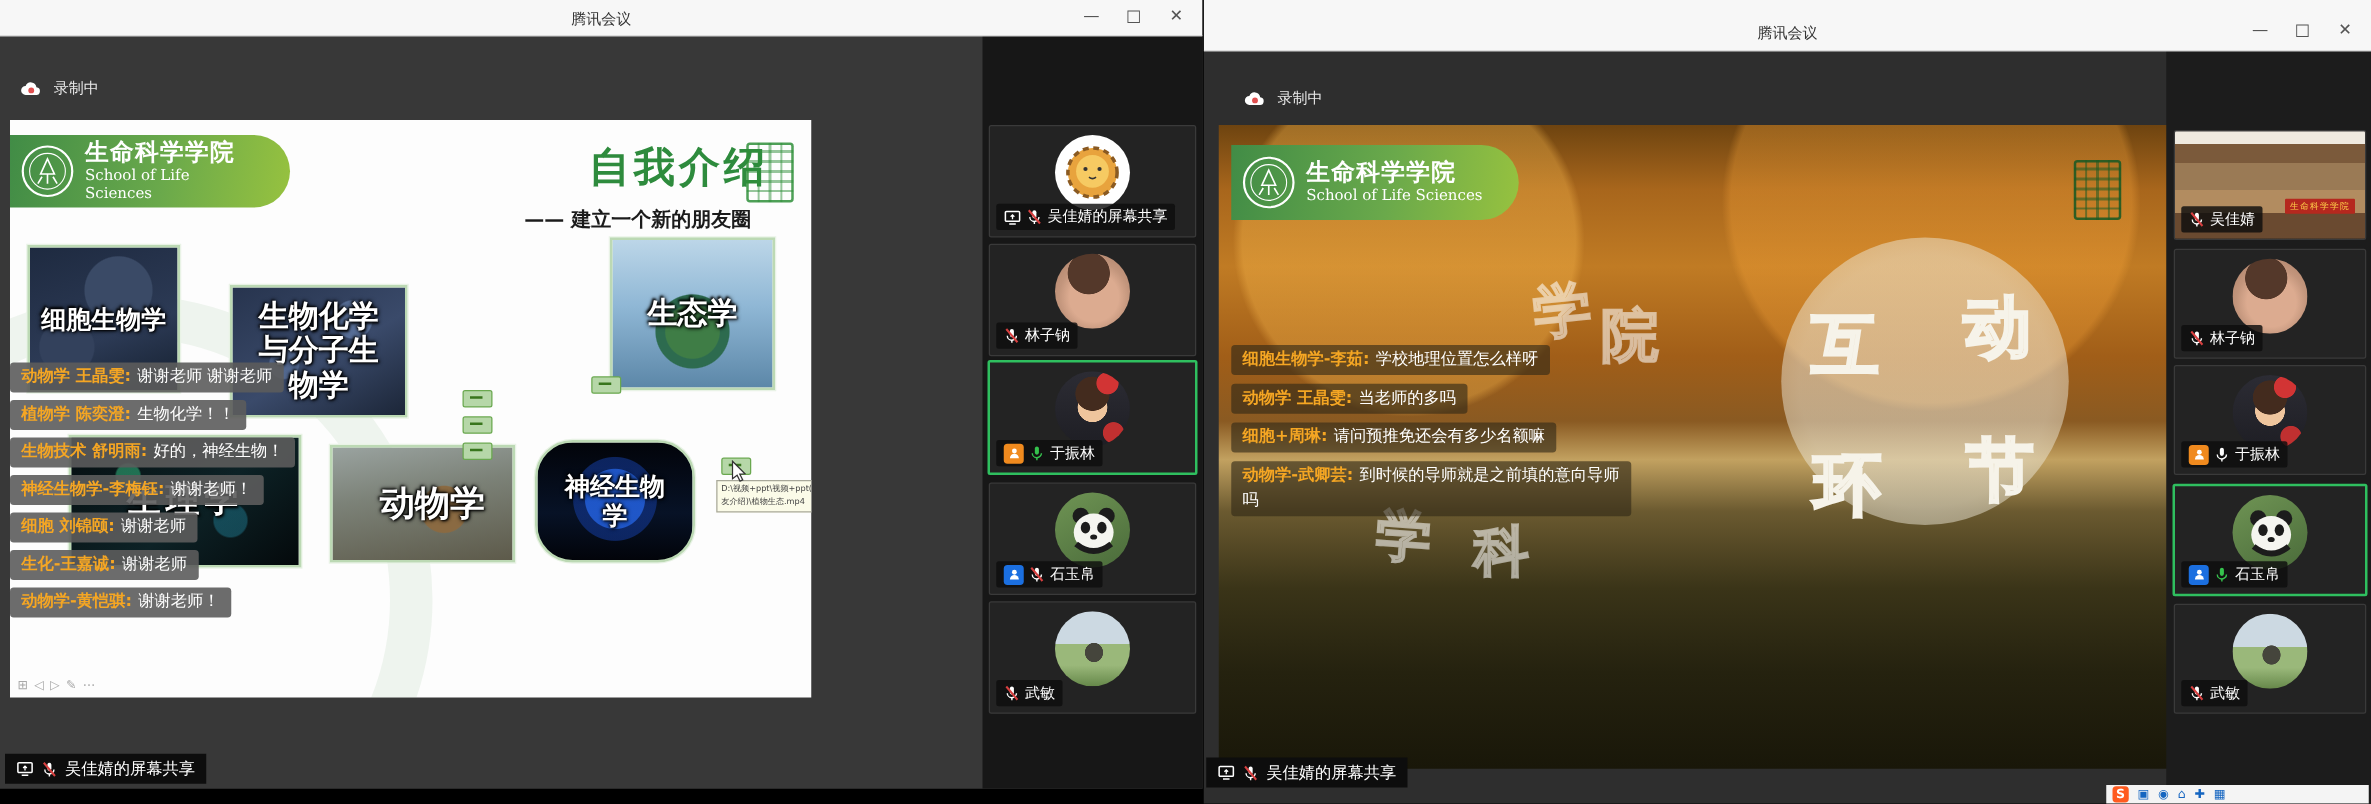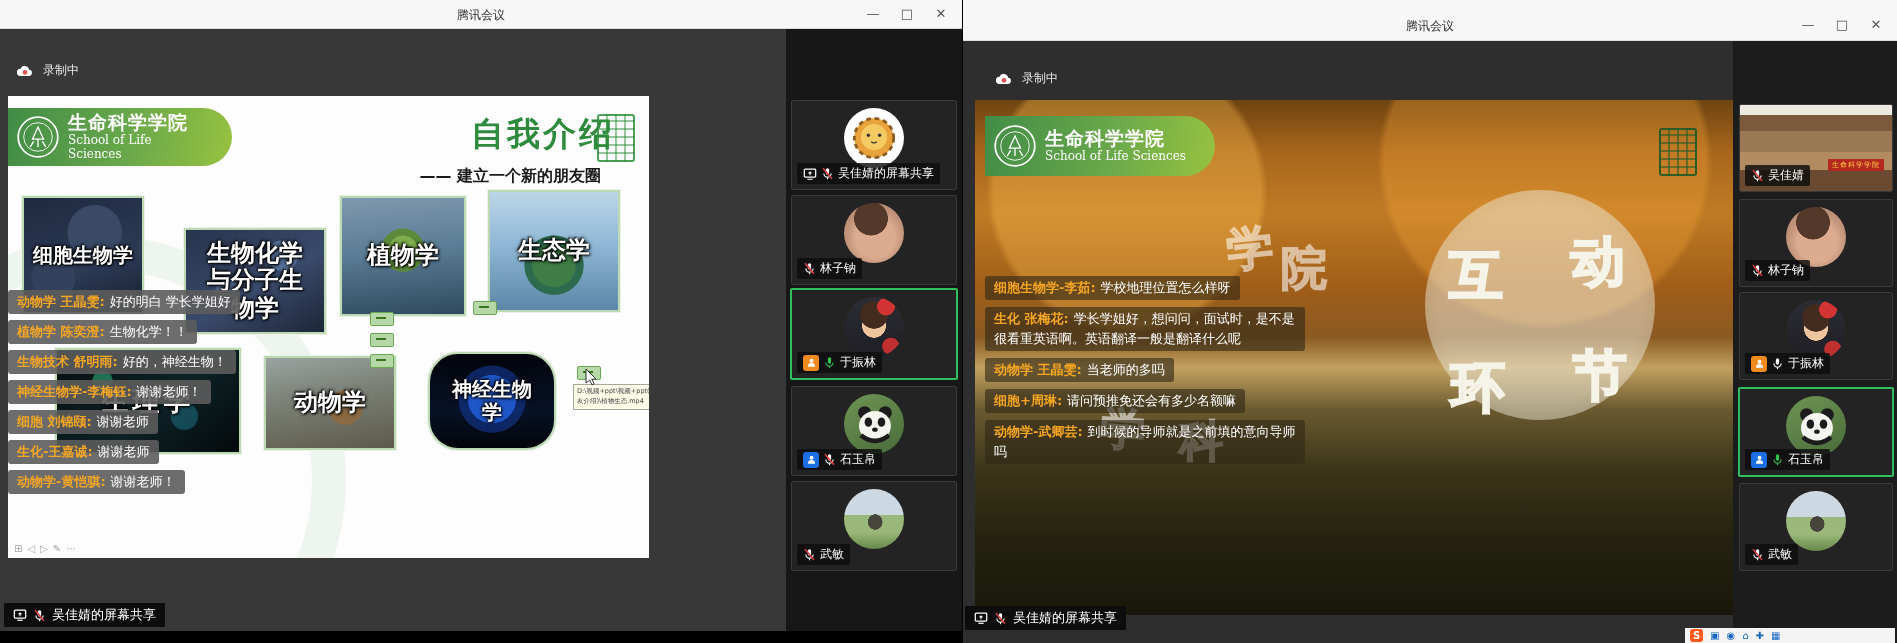--- a/index.html
+++ b/index.html
@@ -54,23 +54,23 @@
   .t-botany{left:332px;top:100px;width:122px;height:116px;font-size:24px;
       background:radial-gradient(circle at 50% 45%,#7fae4e 0 16%,#5c8a3a 17% 24%,transparent 25%),
                  linear-gradient(175deg,#7f98ad 0%,#5c7d96 45%,#2f4a5e 100%);}
   .t-ecology{left:480px;top:94px;width:128px;height:118px;font-size:24px;
       background:radial-gradient(circle at 50% 62%,#3f7d46 0 22%,#2d6b4f 23% 30%,transparent 31%),
                  linear-gradient(180deg,#bcd6e8 0%,#8fb7d5 45%,#5c87a8 100%);}
   .t-physio{left:47px;top:252px;width:182px;height:102px;font-size:27px;letter-spacing:4px;
       background:radial-gradient(circle at 25% 30%,rgba(60,220,150,.45) 0 6%,transparent 7%),
                  radial-gradient(circle at 70% 65%,rgba(40,160,190,.35) 0 9%,transparent 10%),
                  linear-gradient(140deg,#060e10,#0d2226 55%,#04090b);}
-  .t-zoo{left:256px;top:260px;width:128px;height:90px;font-size:24px;
+  .t-zoo{left:256px;top:260px;width:128px;height:90px;font-size:28px;
       background:radial-gradient(circle at 62% 55%,#8a6a42 0 18%,transparent 19%),
-                 linear-gradient(170deg,#9aa3a0 0%,#7c8278 40%,#5d5a4a 100%);}
+                 linear-gradient(170deg,#9aa3a0 0%,#7c8278 40%,#5d5a4a 100%);padding-left:16px;}
   .t-neuro{left:420px;top:256px;width:124px;height:94px;font-size:20px;
       background:radial-gradient(circle at 50% 48%,rgba(40,110,255,.75) 0 30%,rgba(20,60,160,.55) 31% 42%,transparent 43%),
                  linear-gradient(180deg,#02040a,#071226 60%,#02040a);border-radius:30px;}
   .gbtn{position:absolute;width:22px;height:12px;background:#b6d7a8;border:1px solid #6aa84f;border-radius:2px;}
   .gbtn::after{content:"";position:absolute;left:5px;top:4px;width:10px;height:2px;background:#38761d;}
   .tooltip{position:absolute;left:565px;top:288px;width:82px;background:#fbfbe8;border:1px solid #a8a89a;
       color:#444;font-size:6.5px;line-height:1.5;padding:2px 3px;word-break:break-all;z-index:6;}
   .cursor{position:absolute;left:577px;top:272px;z-index:7;}
   .slide-controls{position:absolute;left:6px;bottom:4px;display:flex;gap:5px;color:#a8a8a8;font-size:10px;}
 
@@ -174,21 +174,20 @@
       </div>
     </div>
     <div class="slide-title">自我介绍</div>
     <div class="slide-subtitle">—— 建立一个新的朋友圈</div>
     <div class="stamp"></div>
 
     <div class="tile t-cell">细胞生物学</div>
     <div class="tile t-biochem">生物化学
 与分子生
 物学</div>
-    <div class="tile t-botany">植物学</div>
     <div class="tile t-ecology">生态学</div>
     <div class="tile t-physio">生理学</div>
     <div class="tile t-zoo">动物学</div>
     <div class="tile t-neuro">神经生物
 学</div>
 
     <div class="gbtn" style="left:362px;top:216px"></div>
     <div class="gbtn" style="left:362px;top:237px"></div>
     <div class="gbtn" style="left:362px;top:258px"></div>
     <div class="gbtn" style="left:465px;top:205px"></div>
@@ -202,21 +201,21 @@
     <div class="slide-controls">
       <span>⊞</span>
       <span>◁</span>
       <span>▷</span>
       <span>✎</span>
       <span>⋯</span>
     </div>
   </div>
 
   <div class="chat">
-    <div class="msg"><span class="sender">动物学 王晶雯:</span><span>好的明白 学长学姐好</span></div>
+    <div class="msg"><span class="sender">动物学 王晶雯:</span><span>谢谢老师 谢谢老师</span></div>
     <div class="msg"><span class="sender">植物学 陈奕澄:</span><span>生物化学！！</span></div>
     <div class="msg"><span class="sender">生物技术 舒明雨:</span><span>好的，神经生物！</span></div>
     <div class="msg"><span class="sender">神经生物学-李梅钰:</span><span>谢谢老师！</span></div>
     <div class="msg"><span class="sender">细胞 刘锦颐:</span><span>谢谢老师</span></div>
     <div class="msg"><span class="sender">生化-王嘉诚:</span><span>谢谢老师</span></div>
     <div class="msg"><span class="sender">动物学-黄恺骐:</span><span>谢谢老师！</span></div>
   </div>
 
   <div class="sidebar">
     <div class="ptile" style="top:72px">
@@ -371,21 +370,20 @@
 
     <div class="circle">
       <span class="ochar" style="left:24px;top:50px">互</span>
       <span class="ochar" style="left:146px;top:36px">动</span>
       <span class="ochar" style="left:26px;top:162px">环</span>
       <span class="ochar" style="left:148px;top:150px">节</span>
     </div>
 
     <div class="chat chat-r">
       <div class="msg"><span class="sender">细胞生物学-李茹:</span><span>学校地理位置怎么样呀</span></div>
-      <div class="msg"><span class="sender">生化 张梅花:</span><span>学长学姐好，想问问，面试时，是不是很看重英语啊。英语翻译一般是翻译什么呢</span></div>
       <div class="msg"><span class="sender">动物学 王晶雯:</span><span>当老师的多吗</span></div>
       <div class="msg"><span class="sender">细胞+周琳:</span><span>请问预推免还会有多少名额嘛</span></div>
       <div class="msg"><span class="sender">动物学-武卿芸:</span><span>到时候的导师就是之前填的意向导师吗</span></div>
     </div>
   </div>
 
   <div class="sidebar">
     <div class="ptile" style="top:64px">
       <div class="video-room">
         <div class="room-banner">生命科学学院</div>

